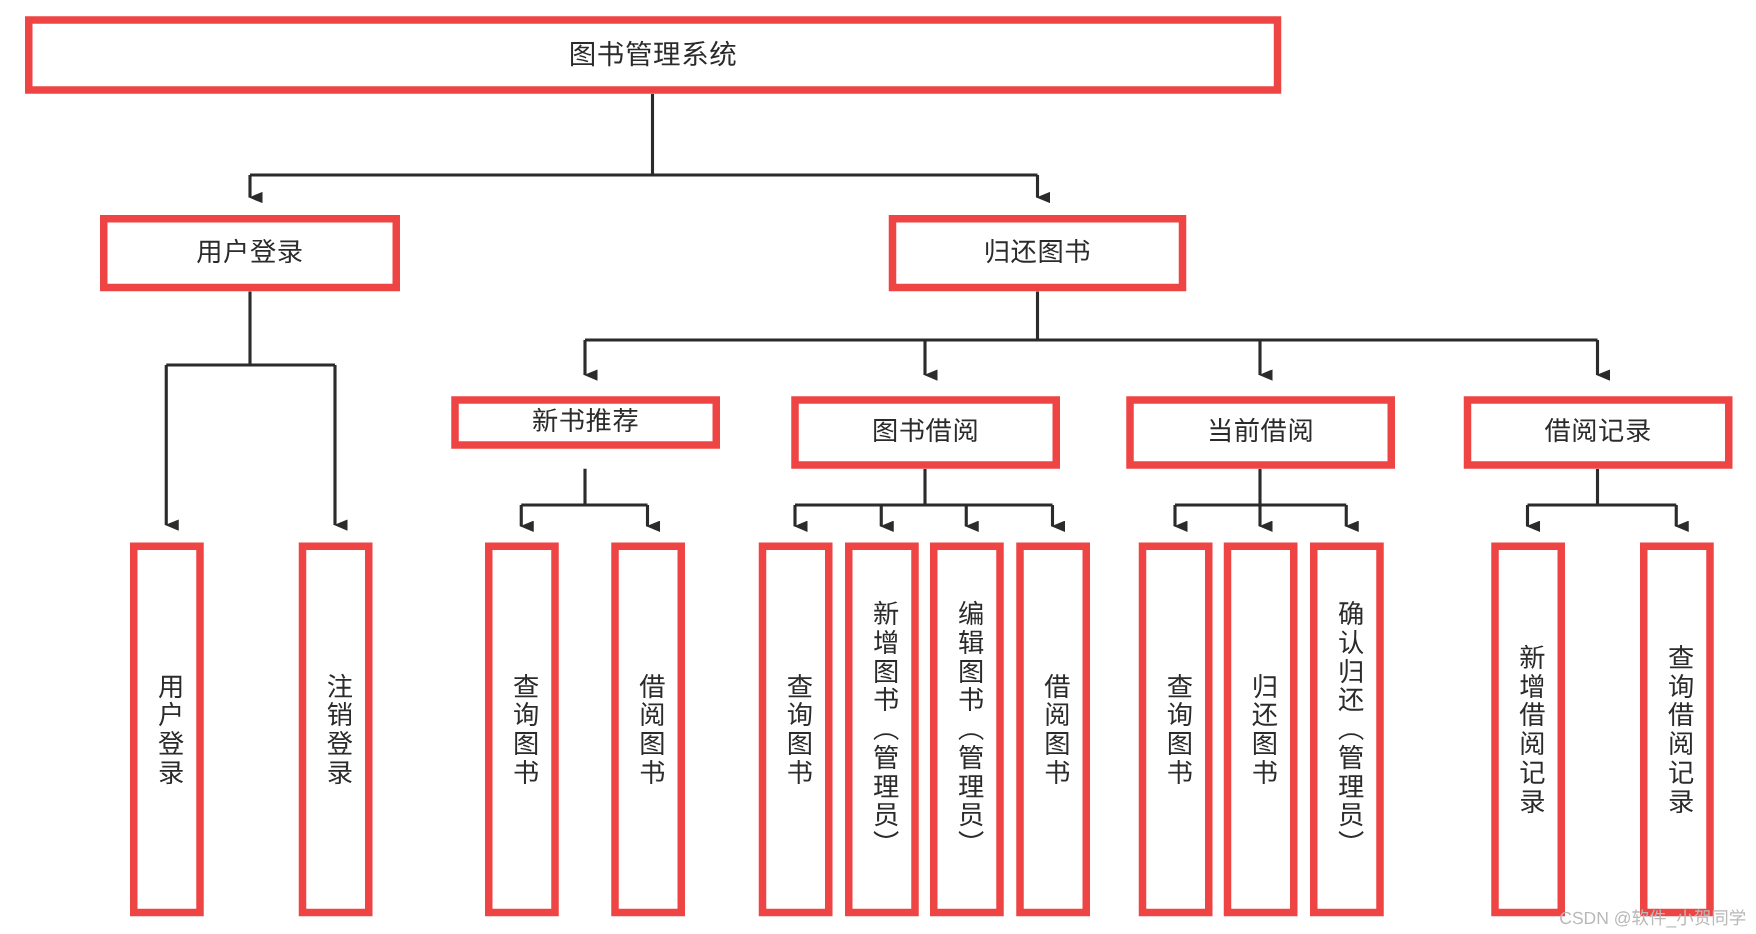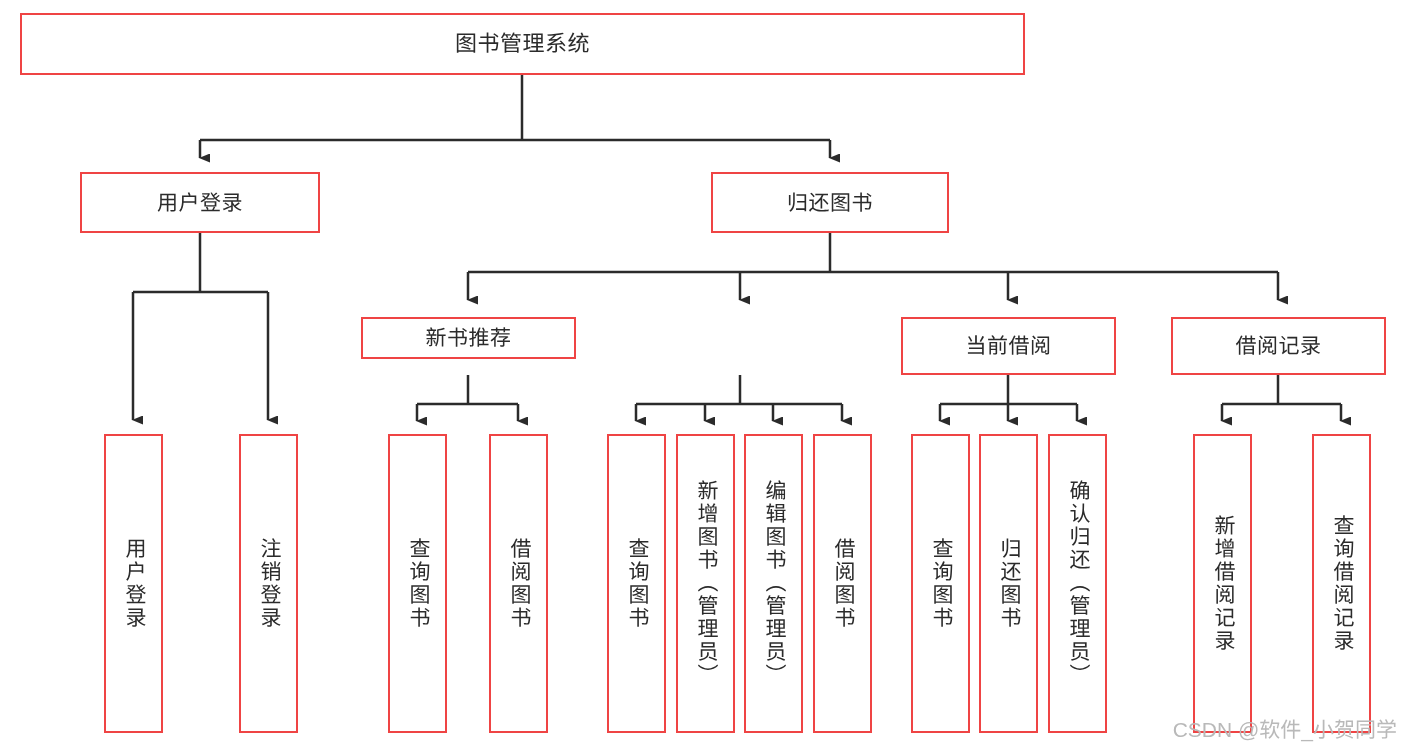--- a/index.html
+++ b/index.html
@@ -22,21 +22,21 @@
     position: absolute;
     left: 0;
     top: 0;
     width: 1405px;
     height: 747px;
     pointer-events: none;
   }
   .node {
     position: absolute;
     box-sizing: border-box;
-    border: 2px solid #ef4444;
+    border: 6px solid #ef4444;
     background: #ffffff;
     display: flex;
     align-items: center;
     justify-content: center;
     color: #2b2b2b;
   }
   .node .node-label {
     display: block;
     text-align: center;
     line-height: 1.12;
@@ -62,21 +62,21 @@
     font-size: 21px;
     line-height: 1.18;
     letter-spacing: 2px;
     white-space: nowrap;
     max-height: 100%;
   }
   #watermark {
     position: absolute;
     right: 8px;
     bottom: 4px;
-    font-size: 21px;
+    font-size: 14px;
     color: #b9b9b9;
     white-space: nowrap;
     user-select: none;
     margin-left: 32px;
   }
 </style>
 </head>
 <body>
 
 <div id="diagram-root">
@@ -140,20 +140,23 @@
   </div>
 
   <div class="node horiz" style="left:711px; top:172px; width:238px; height:61px;">
     <span class="node-label">归还图书</span>
   </div>
 
   <div class="node horiz" style="left:361px; top:317px; width:215px; height:42px;">
     <span class="node-label">新书推荐</span>
   </div>
 
+  <div class="node horiz" style="left:633px; top:317px; width:215px; height:58px;">
+    <span class="node-label">图书借阅</span>
+  </div>
 
   <div class="node horiz" style="left:901px; top:317px; width:215px; height:58px;">
     <span class="node-label">当前借阅</span>
   </div>
 
   <div class="node horiz" style="left:1171px; top:317px; width:215px; height:58px;">
     <span class="node-label">借阅记录</span>
   </div>
 
   <div class="node vert" style="left:104px; top:434px; width:59px; height:299px;">

